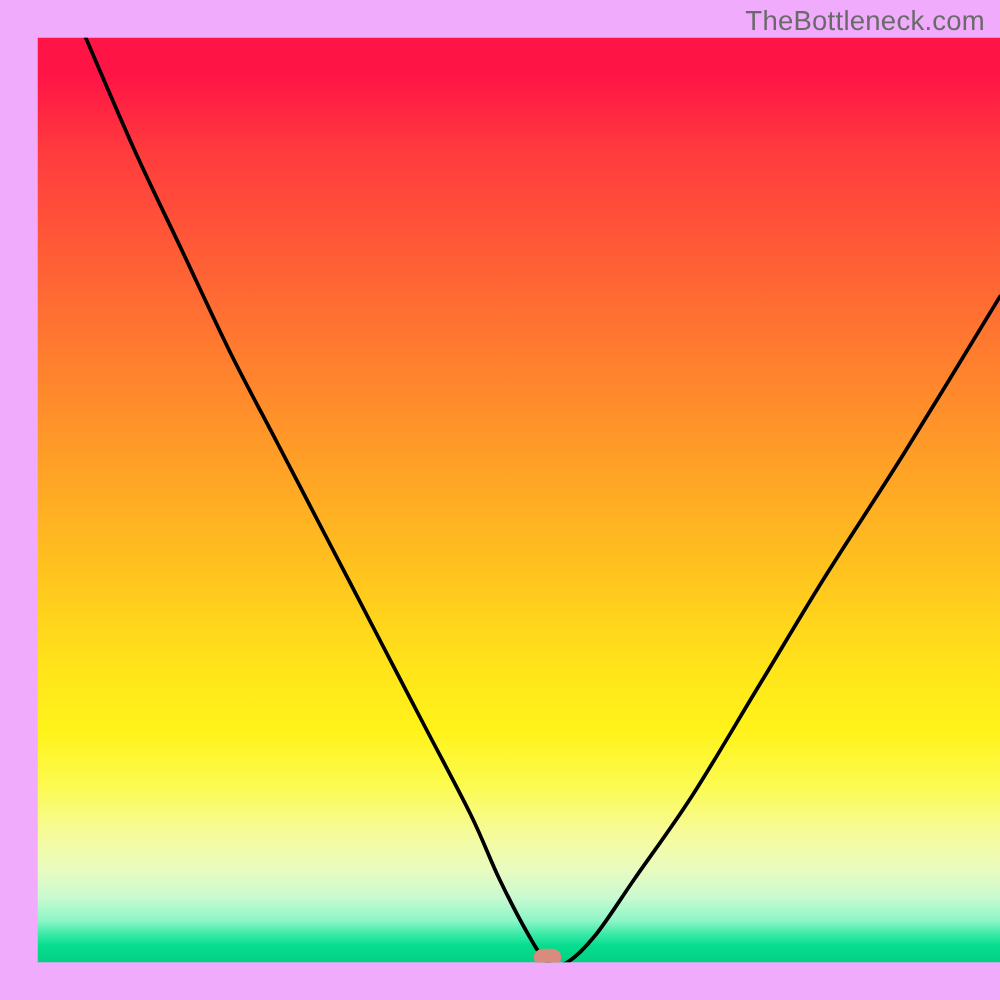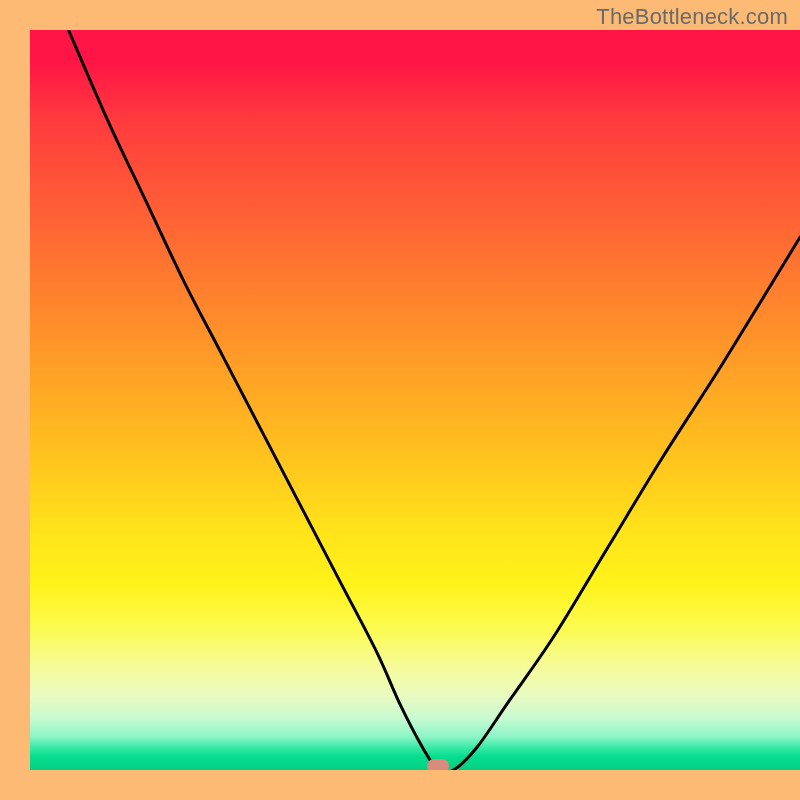--- a/index.html
+++ b/index.html
@@ -8,21 +8,21 @@
     width: 800px;
     height: 800px;
     background: #000;
     overflow: hidden;
     font-family: Arial, Helvetica, sans-serif;
   }
   .frame {
     position: relative;
     width: 800px;
     height: 800px;
-    background: #fdba74;
+    background: #f0abfc;
   }
   .watermark {
     position: absolute;
     top: 4px;
     right: 12px;
     color: #6a6a6a;
     font-size: 22px;
     font-weight: 500;
     letter-spacing: 0.2px;
     user-select: none;

